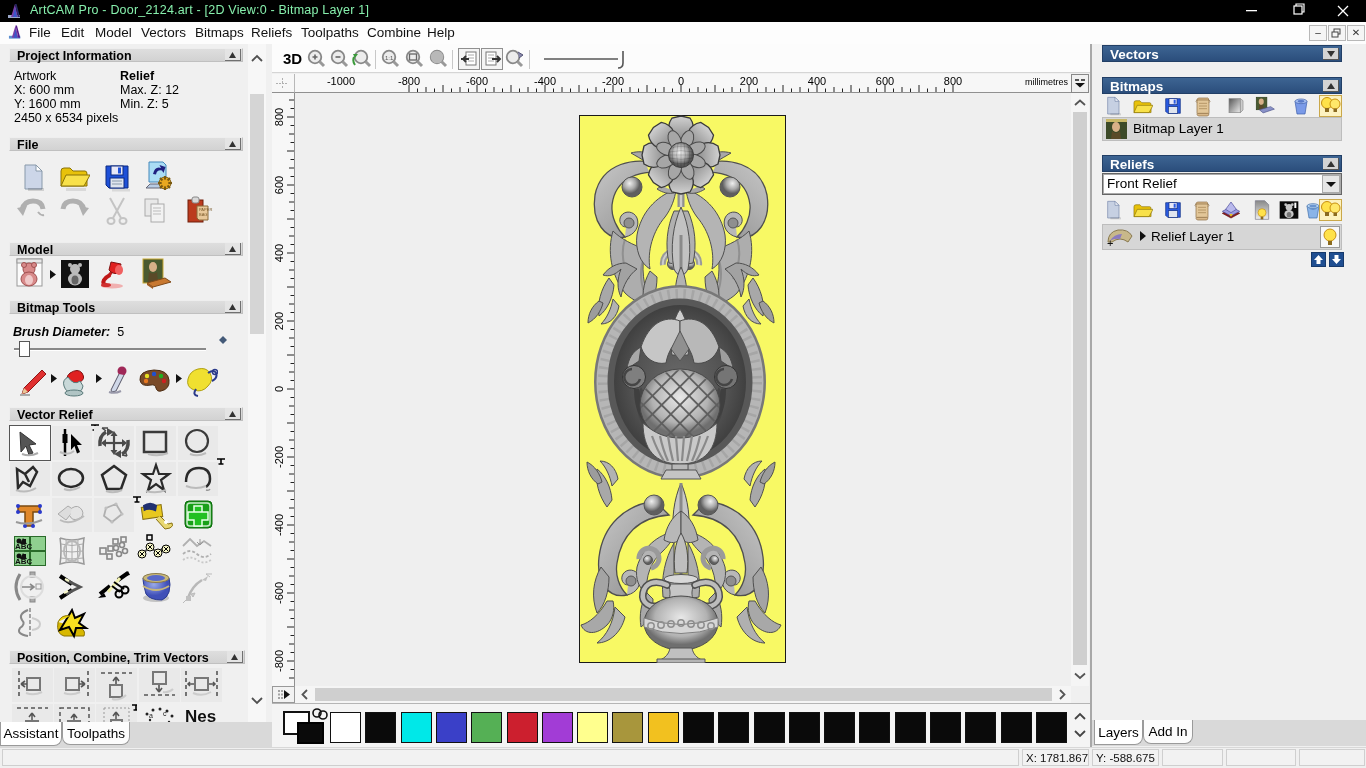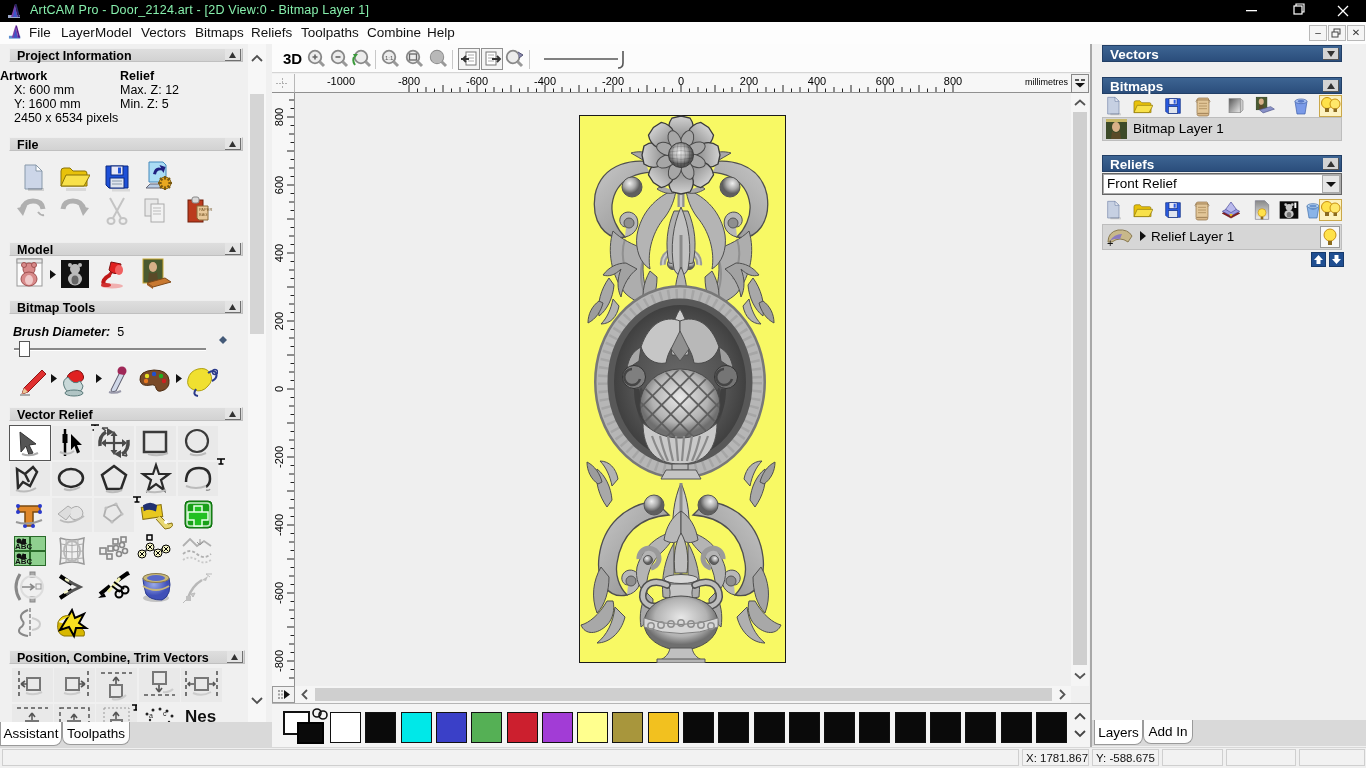--- a/index.html
+++ b/index.html
@@ -45,21 +45,21 @@
 </div>
 
 <div class="menubar">
  <svg class="abs" style="left:8px;top:2px" width="16" height="17" viewBox="0 0 17 17">
       <rect x="1" y="12" width="12" height="3" fill="#5b8fd0"></rect>
       <path d="M4 14 L8 1 L11 14 Z" fill="#7a3fa8"></path>
       <path d="M6 14 L8 5 L10 14 Z" fill="#3a58c8"></path>
       <path d="M8 1 L11 14 L13 14 L9.5 1 Z" fill="#551a8b"></path>
     </svg>
  <div class="mi" style="left:29px">File</div>
- <div class="mi" style="left:61px">Layer</div>
+ <div class="mi" style="left:61px">Edit</div>
  <div class="mi" style="left:95px">Model</div>
  <div class="mi" style="left:141px">Vectors</div>
  <div class="mi" style="left:195px">Bitmaps</div>
  <div class="mi" style="left:251px">Reliefs</div>
  <div class="mi" style="left:301px">Toolpaths</div>
  <div class="mi" style="left:367px">Combine</div>
  <div class="mi" style="left:427px">Help</div>
  <div class="mdibtn" style="left:1309px">–</div>
  <div class="mdibtn" style="left:1328px"><svg width="12" height="10" style="margin-top:2px">
         <rect x="3" y="1" width="6" height="5" fill="none" stroke="#444"></rect>
@@ -70,21 +70,21 @@
 
 <div class="lpanel">
 <div class="sechdr" style="top:4px">
       <span>Project Information</span>
       <div class="hbtn">
         <svg width="9" height="8">
           <path d="M4.5 1 L8 7 L1 7 Z" fill="#333"></path>
         </svg>
       </div>
     </div>
-<div class="ptxt" style="left:0;top:25px;font-weight:bold">Artwork</div>
+<div class="ptxt" style="left:14px;top:25px;font-weight:normal">Artwork</div>
 <div class="ptxt" style="left:120px;top:25px;font-weight:bold">Relief</div>
 <div class="ptxt" style="left:14px;top:39px">X: 600 mm</div>
 <div class="ptxt" style="left:120px;top:39px">Max. Z: 12</div>
 <div class="ptxt" style="left:14px;top:53px">Y: 1600 mm</div>
 <div class="ptxt" style="left:120px;top:53px">Min. Z: 5</div>
 <div class="ptxt" style="left:14px;top:67px">2450 x 6534 pixels</div>
 <div class="sechdr" style="top:93px">
       <span>File</span>
       <div class="hbtn">
         <svg width="9" height="8">

